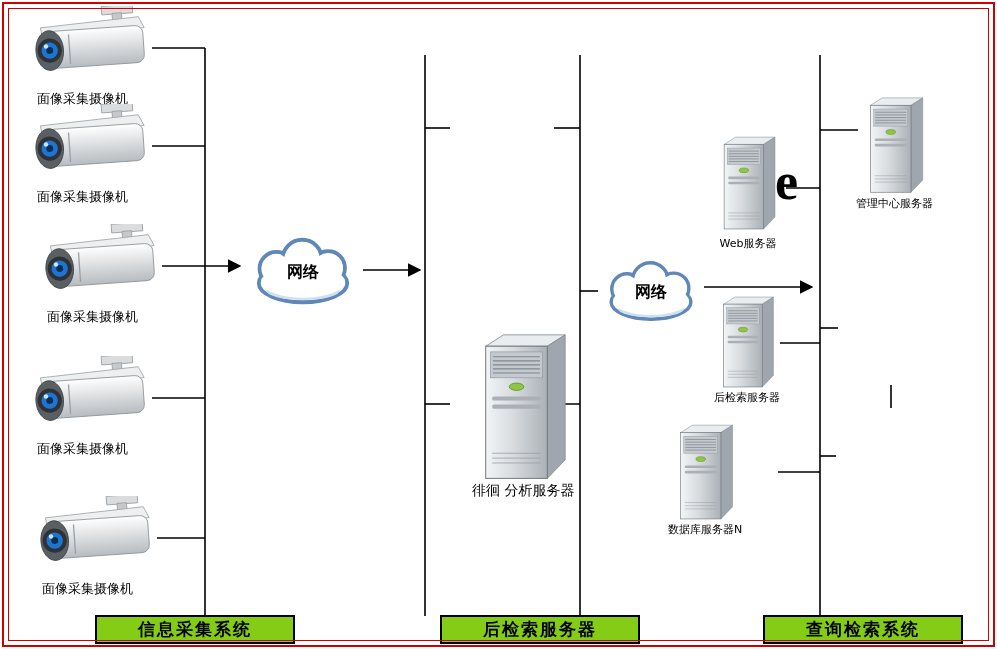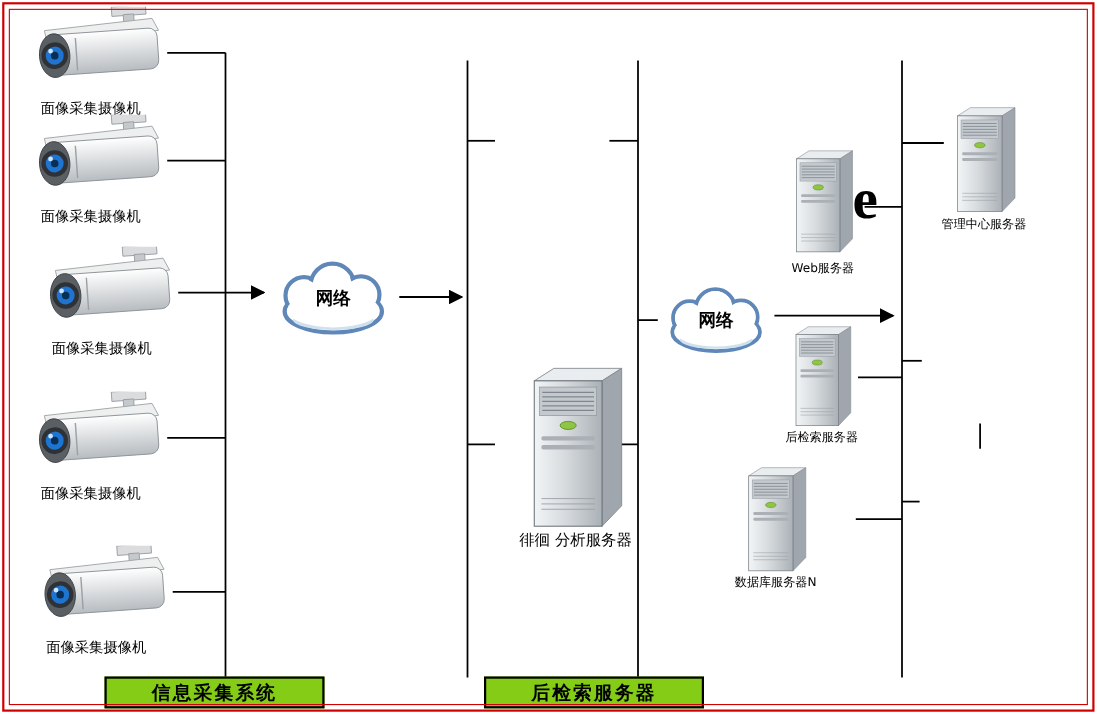--- a/index.html
+++ b/index.html
@@ -229,13 +229,14 @@
     <svg width="66" height="98" viewBox="0 0 120 185">
         <use href="#sym-tower"></use>
       </svg>
     <div class="lbl">数据库服务器N</div>
   </div>
 
 
 
   <div class="sysbox" style="left:95px;top:615px">信息采集系统</div>
   <div class="sysbox" style="left:440px;top:615px">后检索服务器</div>
+  <div class="sysbox" style="left:763px;top:615px">查询检索系统</div>
 </div>
 
 </body></html>

